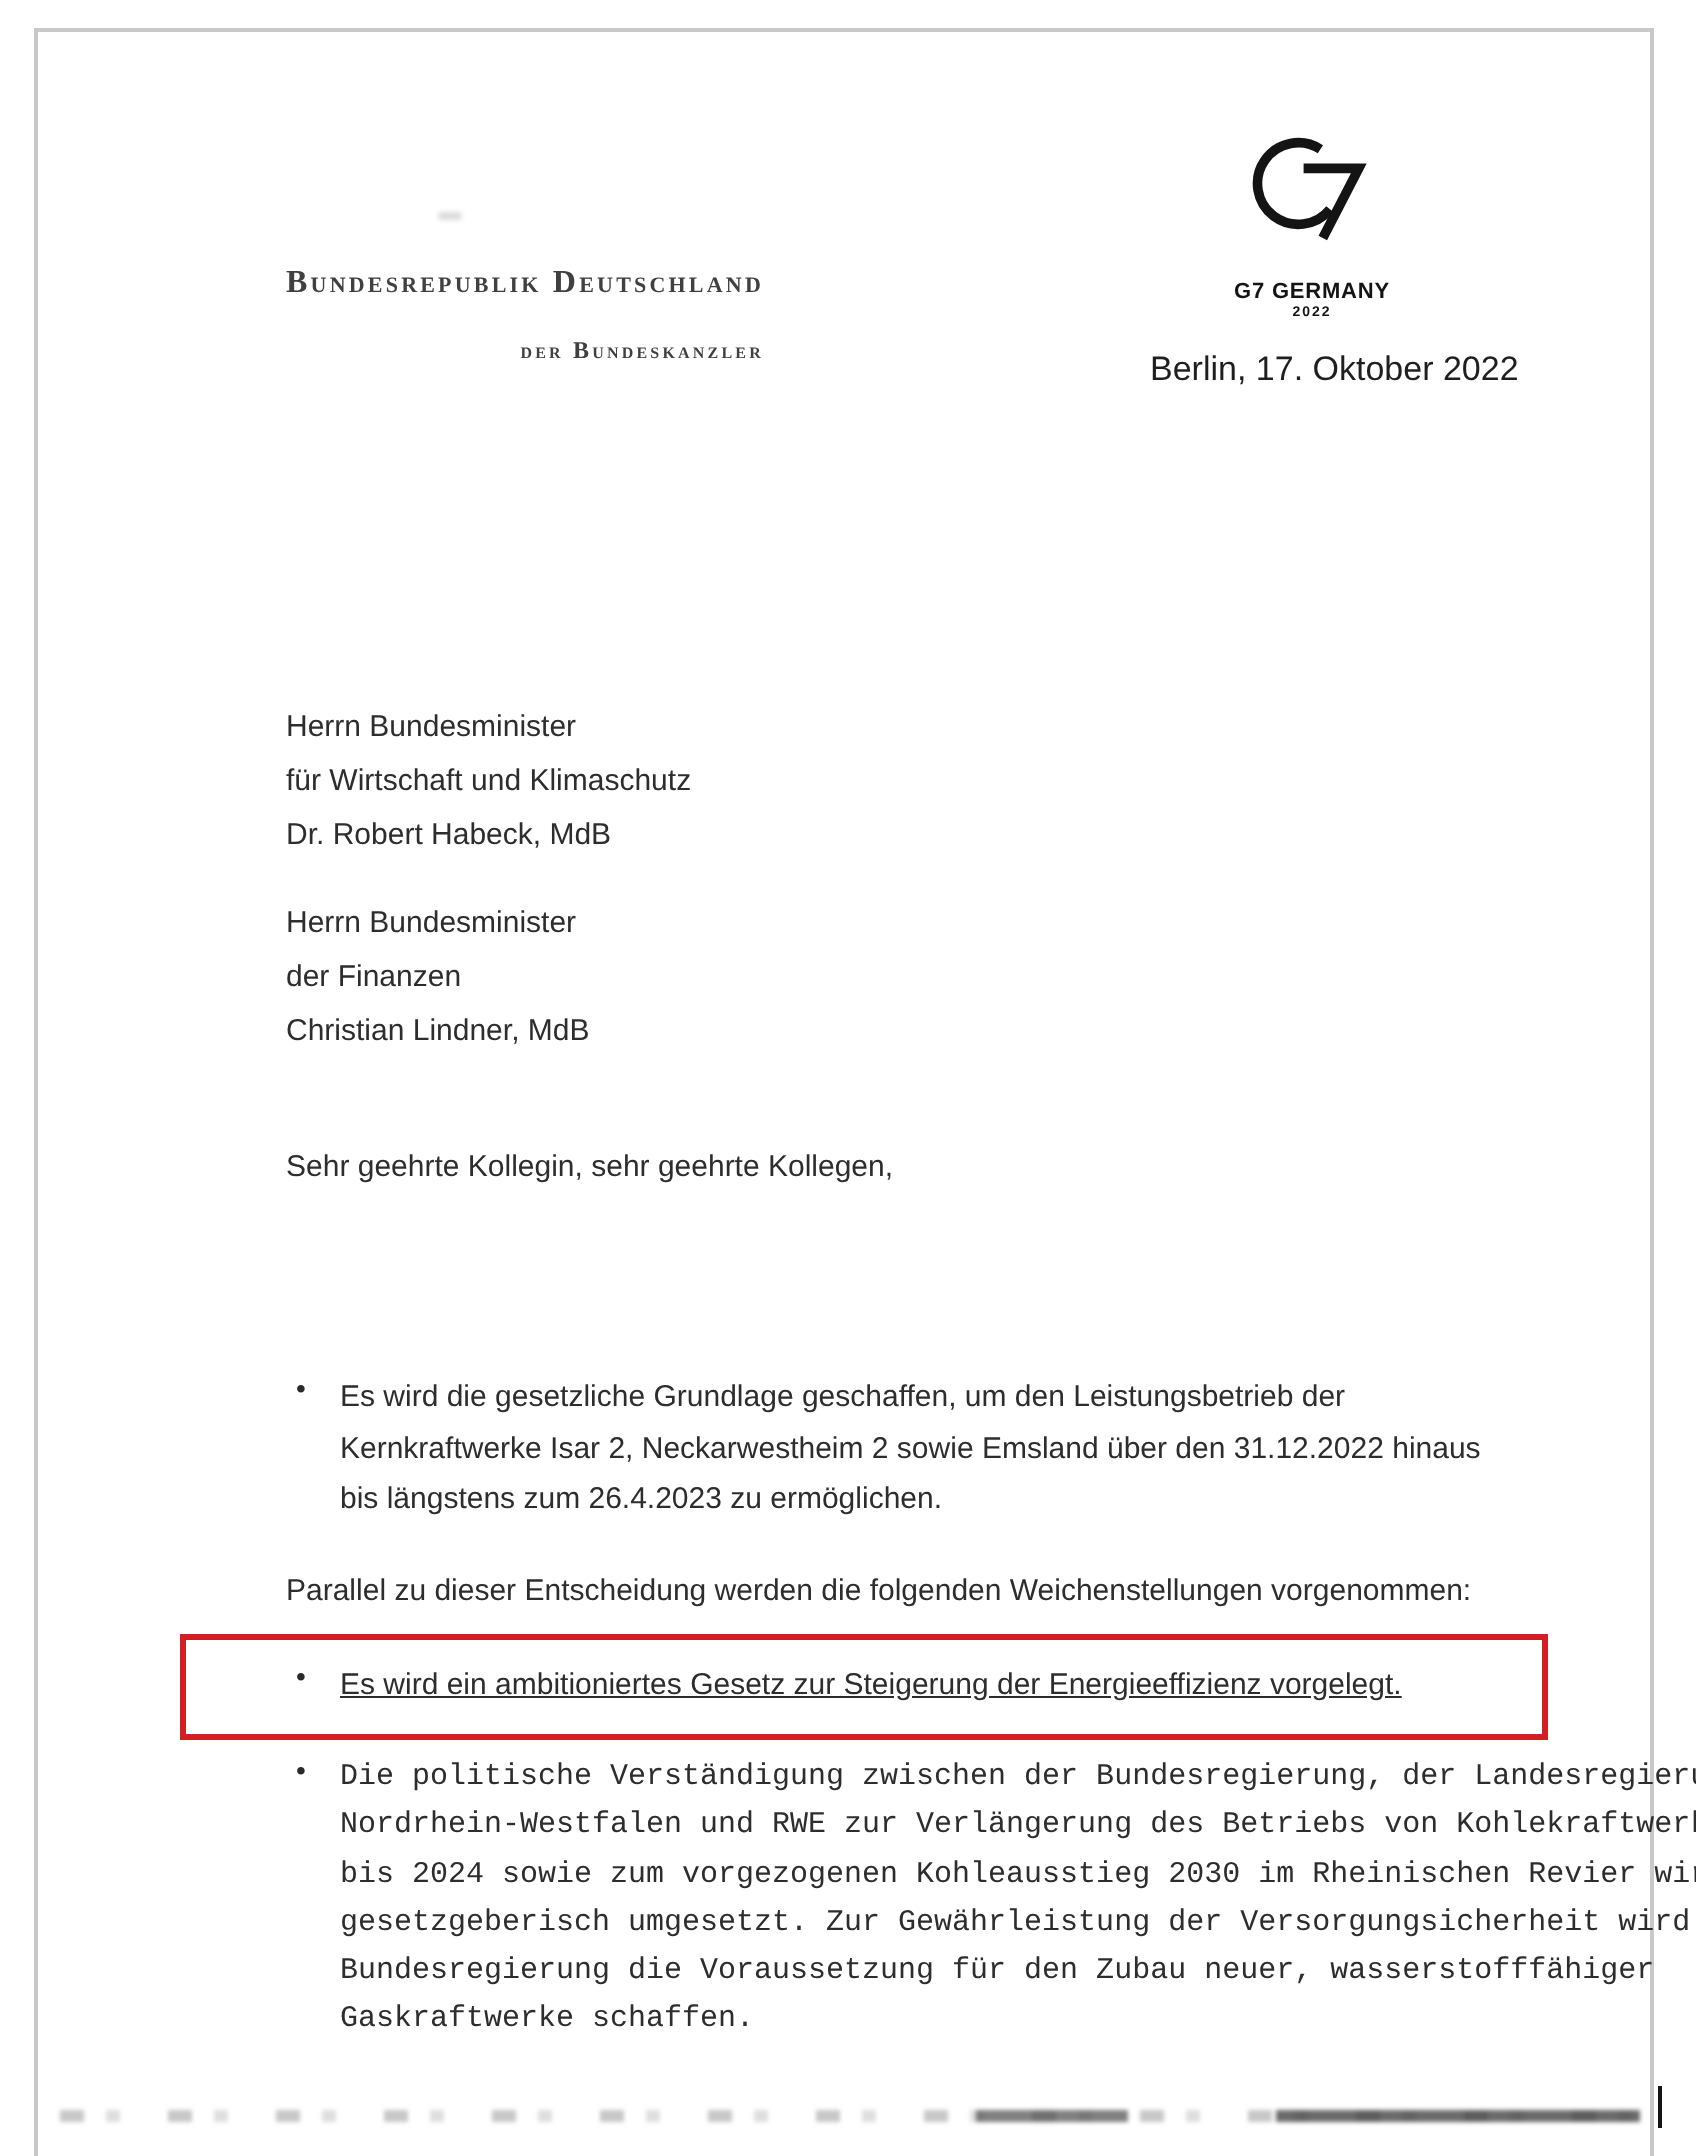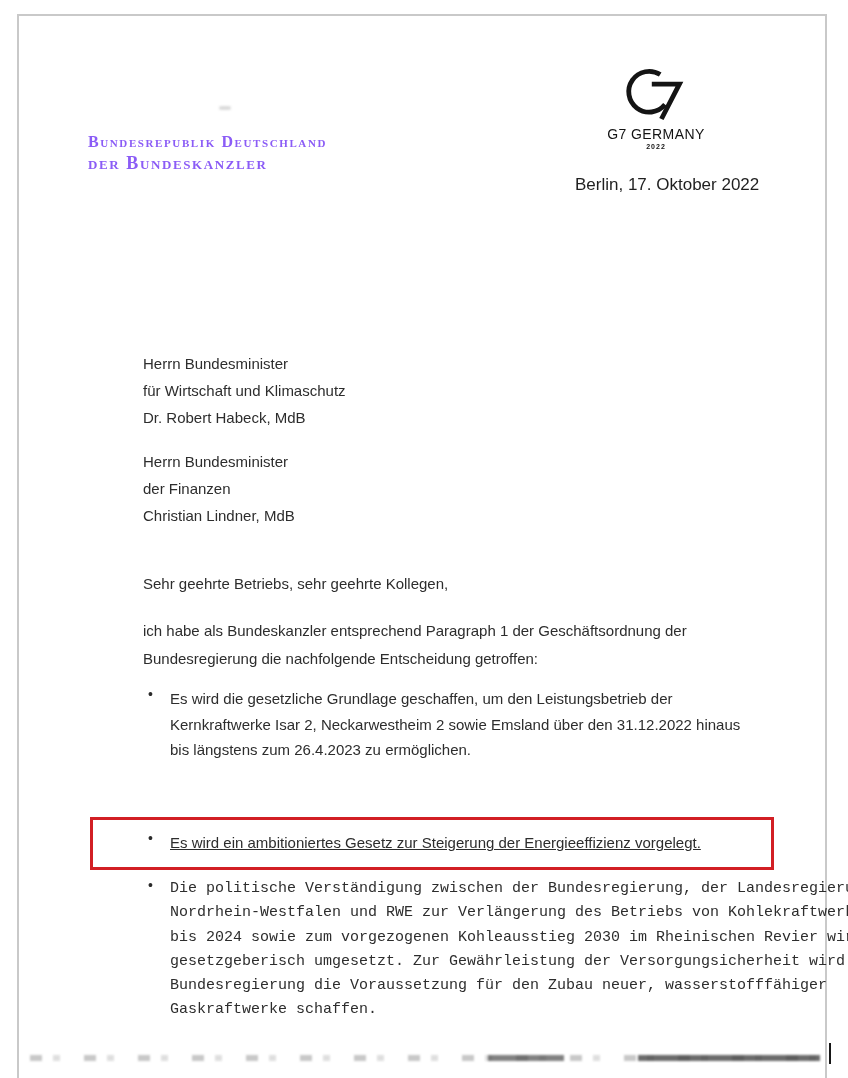--- a/index.html
+++ b/index.html
@@ -7,29 +7,29 @@
     position:relative;width:848px;height:1078px;background:#ffffff;
     overflow:hidden;font-family:"Liberation Sans",sans-serif;color:#2a2a2a;
   }
   .page-border{
     position:absolute;left:17px;top:14px;width:806px;height:1080px;
     border:2px solid #c9c9c9;background:#ffffff;
   }
   .page-content{position:absolute;left:0;top:0;width:848px;height:1078px;filter:blur(0.35px);}
 
   
-  .letterhead{position:absolute;left:88px;top:133px;width:294px;text-align:left;
-    font-family:"Liberation Serif",serif;font-weight:700;color:#8b5cf6;}
+  .letterhead{position:absolute;left:88px;top:133px;width:294px;text-align:right;
+    font-family:"Liberation Serif",serif;font-weight:700;color:#404040;}
   .lh-line1{font-size:16px;font-variant:small-caps;letter-spacing:1.6px;}
-  .lh-line2{font-size:18px;font-variant:small-caps;letter-spacing:1.6px;margin-top:2px;}
+  .lh-line2{font-size:12px;font-variant:small-caps;letter-spacing:1.6px;margin-top:17px;}
 
   
   .g7{position:absolute;left:598px;top:66px;width:116px;text-align:center;color:#141414;}
   .g7 svg{display:block;margin:0 auto;}
-  .g7-title{font-size:14px;font-weight:400;letter-spacing:0.4px;margin-top:2px;}
+  .g7-title{font-size:11px;font-weight:700;letter-spacing:0.4px;margin-top:16px;}
   .g7-year{font-size:7px;font-weight:700;letter-spacing:1px;margin-top:1px;}
 
   .dateline{position:absolute;left:575px;top:175px;font-size:17px;color:#1f1f1f;}
 
   .txt{white-space:pre;font-size:15px;line-height:27px;color:#2d2d2d;}
   .addr1{position:absolute;left:143px;top:232px;}
   .addr2{position:absolute;left:143px;top:350px;}
   .addr3{position:absolute;left:143px;top:448px;}
   .salutation{position:absolute;left:143px;top:570px;}
   .para1{position:absolute;left:143px;top:617px;line-height:27.5px;}
@@ -87,31 +87,30 @@
 
     <div class="dateline">Berlin, 17. Oktober 2022</div>
 
     <div class="txt addr2">Herrn Bundesminister
 für Wirtschaft und Klimaschutz
 Dr. Robert Habeck, MdB</div>
     <div class="txt addr3">Herrn Bundesminister
 der Finanzen
 Christian Lindner, MdB</div>
 
-    <div class="txt salutation">Sehr geehrte Betriebs, sehr geehrte Kollegen,</div>
-    <div class="txt para1">ich habe als Bundeskanzler entsprechend Paragraph 1 der Geschäftsordnung der
-Bundesregierung die nachfolgende Entscheidung getroffen:</div>
+    <div class="txt salutation">Sehr geehrte Kollegin, sehr geehrte Kollegen,</div>
 
     <div class="bullet b1">
       <span class="dot">•</span>
       <div class="btext">Es wird die gesetzliche Grundlage geschaffen, um den Leistungsbetrieb der
 Kernkraftwerke Isar 2, Neckarwestheim 2 sowie Emsland über den 31.12.2022 hinaus
 bis längstens zum 26.4.2023 zu ermöglichen.</div>
     </div>
 
+    <div class="txt para2">Parallel zu dieser Entscheidung werden die folgenden Weichenstellungen vorgenommen:</div>
 
     <div class="highlight-box" style="border-color: rgb(210, 31, 36);"></div>
 
     <div class="bullet b2">
       <span class="dot">•</span>
       <div class="btext">Es wird ein ambitioniertes Gesetz zur Steigerung der Energieeffizienz vorgelegt.</div>
     </div>
 
     <div class="bullet b3">
       <span class="dot">•</span>

